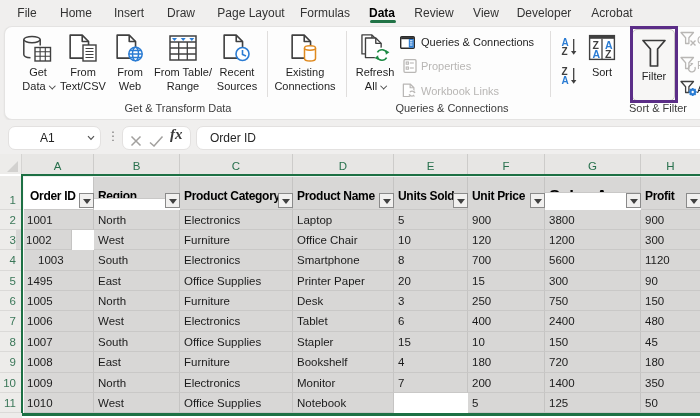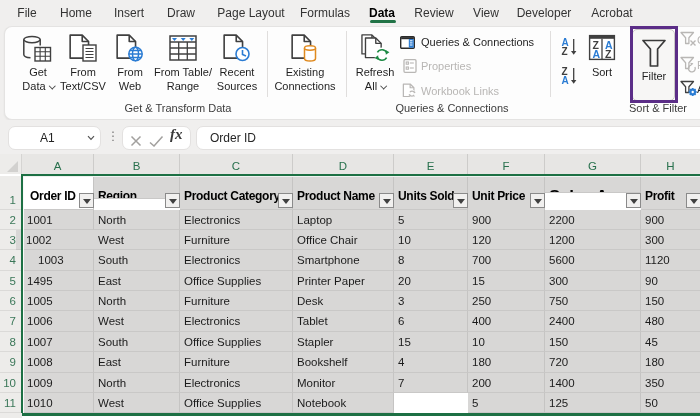--- a/index.html
+++ b/index.html
@@ -320,23 +320,23 @@
     </div>
 <div class="fbtn" style="left:686px;top:38.5px">
       <i></i>
     </div>
 <div class="cell" style="left:22px;top:55.5px;width:72px;height:20.5px;line-height:20.5px;padding-left:5px">1001</div>
 <div class="cell" style="left:94px;top:55.5px;width:86px;height:20.5px;line-height:20.5px;padding-left:4px">North</div>
 <div class="cell" style="left:180px;top:55.5px;width:113px;height:20.5px;line-height:20.5px;padding-left:4px">Electronics</div>
 <div class="cell" style="left:293px;top:55.5px;width:101px;height:20.5px;line-height:20.5px;padding-left:4px">Laptop</div>
 <div class="cell" style="left:394px;top:55.5px;width:74px;height:20.5px;line-height:20.5px;padding-left:4px">5</div>
 <div class="cell" style="left:468px;top:55.5px;width:77px;height:20.5px;line-height:20.5px;padding-left:4px">900</div>
-<div class="cell" style="left:545px;top:55.5px;width:96px;height:20.5px;line-height:20.5px;padding-left:4px">2200</div>
+<div class="cell" style="left:545px;top:55.5px;width:96px;height:20.5px;line-height:20.5px;padding-left:4px">3800</div>
 <div class="cell" style="left:641px;top:55.5px;width:60px;height:20.5px;line-height:20.5px;padding-left:4px">900</div>
-<div class="cell" style="left:16px;top:76.0px;width:84px;height:20.0px;line-height:20.0px;padding-left:10px">1002</div>
+<div class="cell" style="left:16px;top:76.0px;width:56px;height:20.0px;line-height:20.0px;padding-left:10px">1002</div>
 <div class="cell" style="left:94px;top:76.0px;width:86px;height:20.0px;line-height:20.0px;padding-left:4px">West</div>
 <div class="cell" style="left:180px;top:76.0px;width:113px;height:20.0px;line-height:20.0px;padding-left:4px">Furniture</div>
 <div class="cell" style="left:293px;top:76.0px;width:101px;height:20.0px;line-height:20.0px;padding-left:4px">Office Chair</div>
 <div class="cell" style="left:394px;top:76.0px;width:74px;height:20.0px;line-height:20.0px;padding-left:4px">10</div>
 <div class="cell" style="left:468px;top:76.0px;width:77px;height:20.0px;line-height:20.0px;padding-left:4px">120</div>
 <div class="cell" style="left:545px;top:76.0px;width:96px;height:20.0px;line-height:20.0px;padding-left:4px">1200</div>
 <div class="cell" style="left:641px;top:76.0px;width:60px;height:20.0px;line-height:20.0px;padding-left:4px">300</div>
 <div class="cell" style="left:22px;top:96.0px;width:72px;height:20.5px;line-height:20.5px;padding-left:16px">1003</div>
 <div class="cell" style="left:94px;top:96.0px;width:86px;height:20.5px;line-height:20.5px;padding-left:4px">South</div>
 <div class="cell" style="left:180px;top:96.0px;width:113px;height:20.5px;line-height:20.5px;padding-left:4px">Electronics</div>

